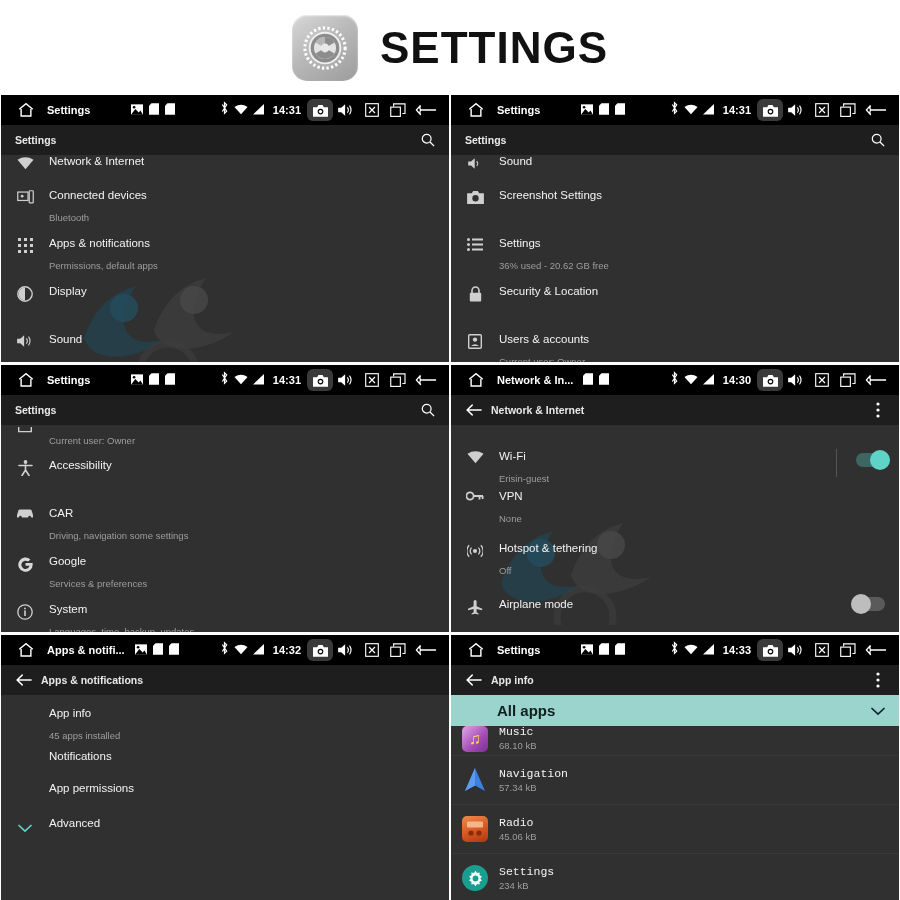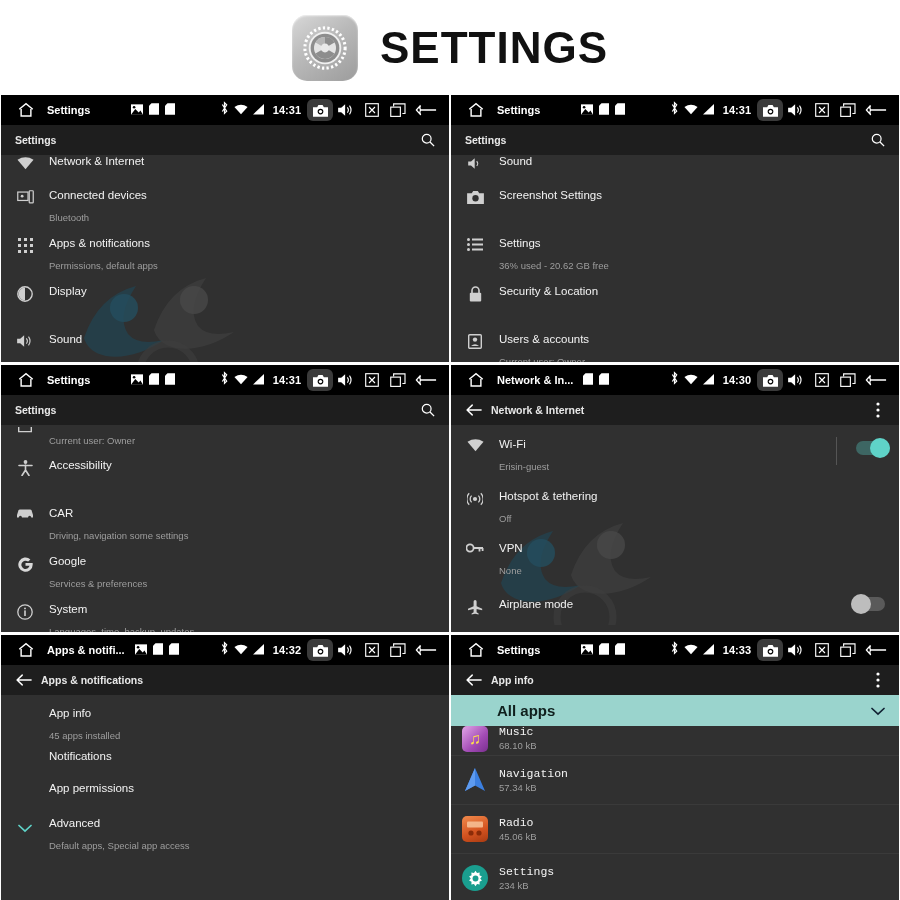--- a/index.html
+++ b/index.html
@@ -687,60 +687,60 @@
         <div class="sh-act">
             <svg width="4" height="16" viewBox="0 0 4 16">
               <circle cx="2" cy="2" r="1.6" fill="#fff"></circle>
               <circle cx="2" cy="8" r="1.6" fill="#fff"></circle>
               <circle cx="2" cy="14" r="1.6" fill="#fff"></circle>
             </svg>
           </div>
       </div>
 
       <div class="list">
-        <div class="li" style="height:52px;padding-top:12px">
+        <div class="li" style="height:52px;padding-top:24px">
           <div class="ic">
               <svg width="17" height="13" viewBox="0 0 18 13">
                 <path d="M0.5 2.5 Q9 -2.6 17.5 2.5 L9 12.5 Z" fill="#cfcfcf"></path>
               </svg>
             </div>
           <div class="tx">
               <div class="t1">Wi-Fi</div>
               <div class="t2">Erisin-guest</div>
             </div>
           <div class="vdiv"></div>
           <div class="tr" style="width:52px">
               <div class="toggle on">
                 <div class="knob"></div>
               </div>
             </div>
         </div>
         <div class="li" style="height:52px;padding-top:12px">
           <div class="ic">
+              <svg width="18" height="10" viewBox="0 0 18 10">
+                <circle cx="4" cy="5" r="3.6" fill="none" stroke="#cfcfcf" stroke-width="1.8"></circle>
+                <path d="M7.6 5 H17 M13.5 5 V8.6 M16.6 5 V8" stroke="#cfcfcf" stroke-width="1.8" fill="none"></path>
+              </svg>
+            </div>
+          <div class="tx">
+              <div class="t1">VPN</div>
+              <div class="t2">None</div>
+            </div>
+        </div>
+        <div class="li" style="height:52px;padding-top:12px">
+          <div class="ic">
               <svg width="16" height="16" viewBox="0 0 16 16">
                 <circle cx="8" cy="8" r="2.1" fill="#cfcfcf"></circle>
                 <path d="M4.6 11.4 A4.8 4.8 0 0 1 4.6 4.6 M11.4 4.6 A4.8 4.8 0 0 1 11.4 11.4" stroke="#cfcfcf" stroke-width="1.3" fill="none"></path>
                 <path d="M2.2 13.8 A8.2 8.2 0 0 1 2.2 2.2 M13.8 2.2 A8.2 8.2 0 0 1 13.8 13.8" stroke="#cfcfcf" stroke-width="1.3" fill="none"></path>
               </svg>
             </div>
           <div class="tx">
               <div class="t1">Hotspot &amp; tethering</div>
               <div class="t2">Off</div>
-            </div>
-        </div>
-        <div class="li" style="height:52px;padding-top:12px">
-          <div class="ic">
-              <svg width="18" height="10" viewBox="0 0 18 10">
-                <circle cx="4" cy="5" r="3.6" fill="none" stroke="#cfcfcf" stroke-width="1.8"></circle>
-                <path d="M7.6 5 H17 M13.5 5 V8.6 M16.6 5 V8" stroke="#cfcfcf" stroke-width="1.8" fill="none"></path>
-              </svg>
-            </div>
-          <div class="tx">
-              <div class="t1">VPN</div>
-              <div class="t2">None</div>
             </div>
         </div>
         <div class="li" style="height:52px;padding-top:16px">
           <div class="ic">
               <svg width="16" height="16" viewBox="0 0 16 16">
                 <path d="M15.2 9.8 L9.6 7.3 V2.6 A1.5 1.5 0 0 0 6.6 2.6 V7.3 L1 9.8 V11.3 L6.6 9.9 V13.2 L4.6 14.4 V15.4 L8.1 14.7 L11.6 15.4 V14.4 L9.6 13.2 V9.9 L15.2 11.3 Z" fill="#cfcfcf"></path>
               </svg>
             </div>
           <div class="tx">
               <div class="t1">Airplane mode</div>
@@ -869,21 +869,20 @@
             </div>
         </div>
         <div class="li" style="height:48px;padding-top:9px">
           <div class="ic">
               <svg width="14" height="9" viewBox="0 0 14 9" style="margin-top:6px">
                 <path d="M1 1.5 L7 7.2 L13 1.5" fill="none" stroke="#5fd3c8" stroke-width="1.7" stroke-linecap="round"></path>
               </svg>
             </div>
           <div class="tx">
               <div class="t1">Advanced</div>
-              <div class="t2">Default apps, Special app access</div>
             </div>
         </div>
       </div>
     </div>
 
     <div class="panel">
       <div class="statusbar">
         <div class="sb-home">
             <svg width="18" height="18" viewBox="0 0 24 24" fill="none" stroke="#fff" stroke-width="1.9">
               <path d="M3 11 L12 3.5 L21 11"></path>

